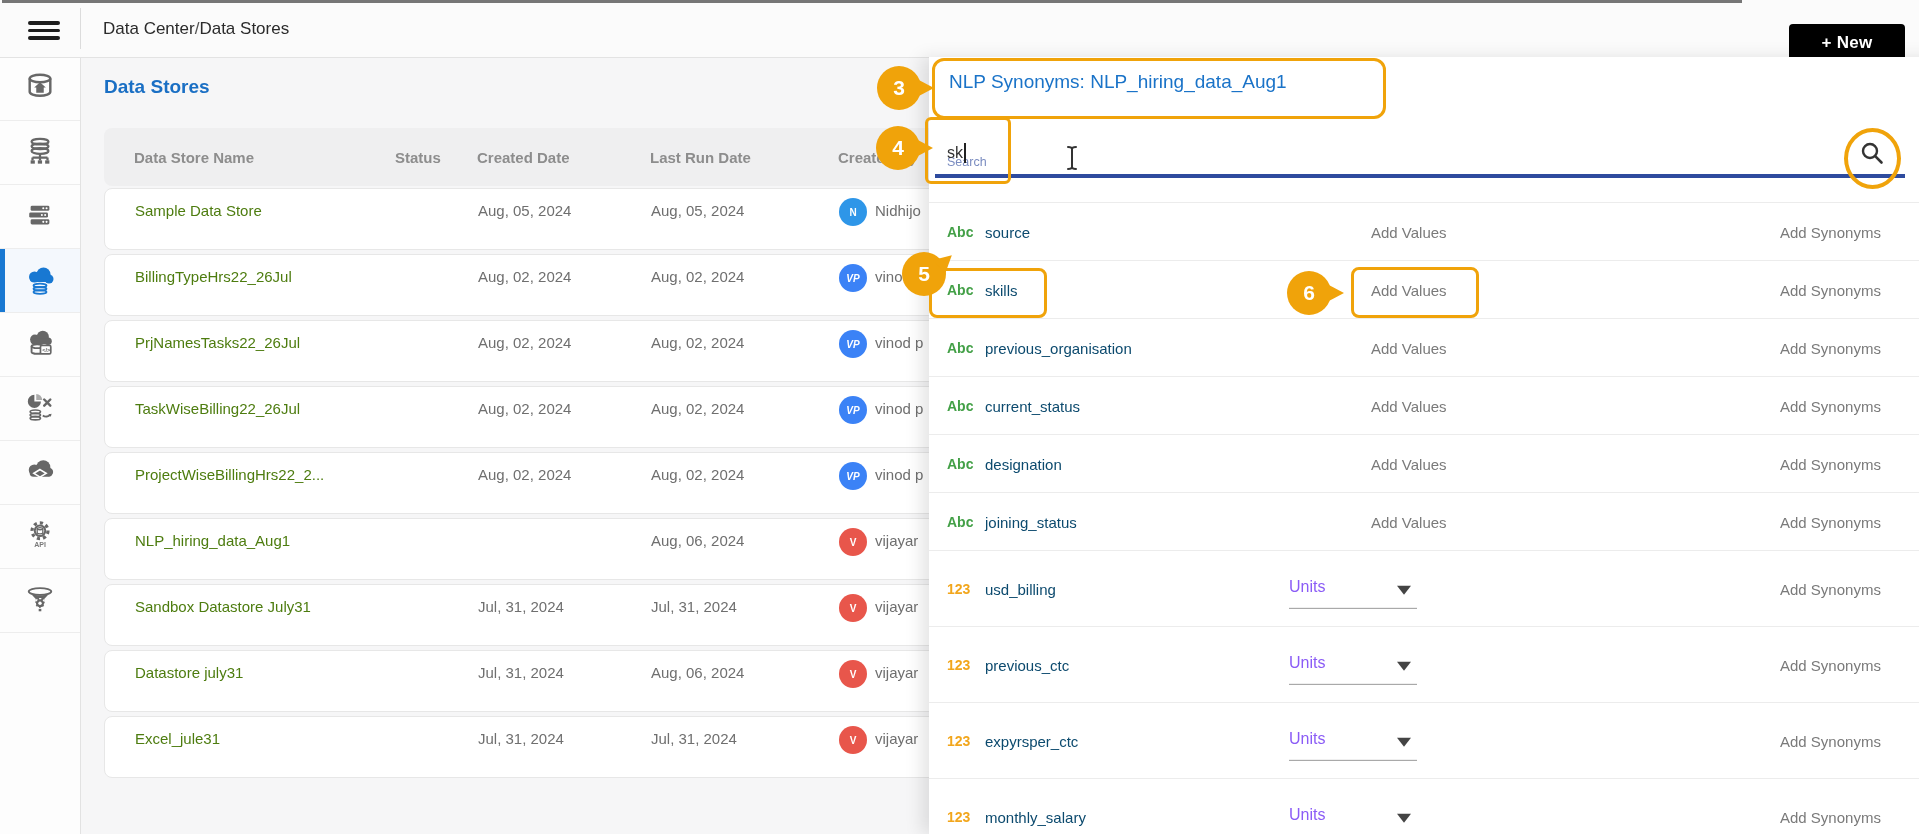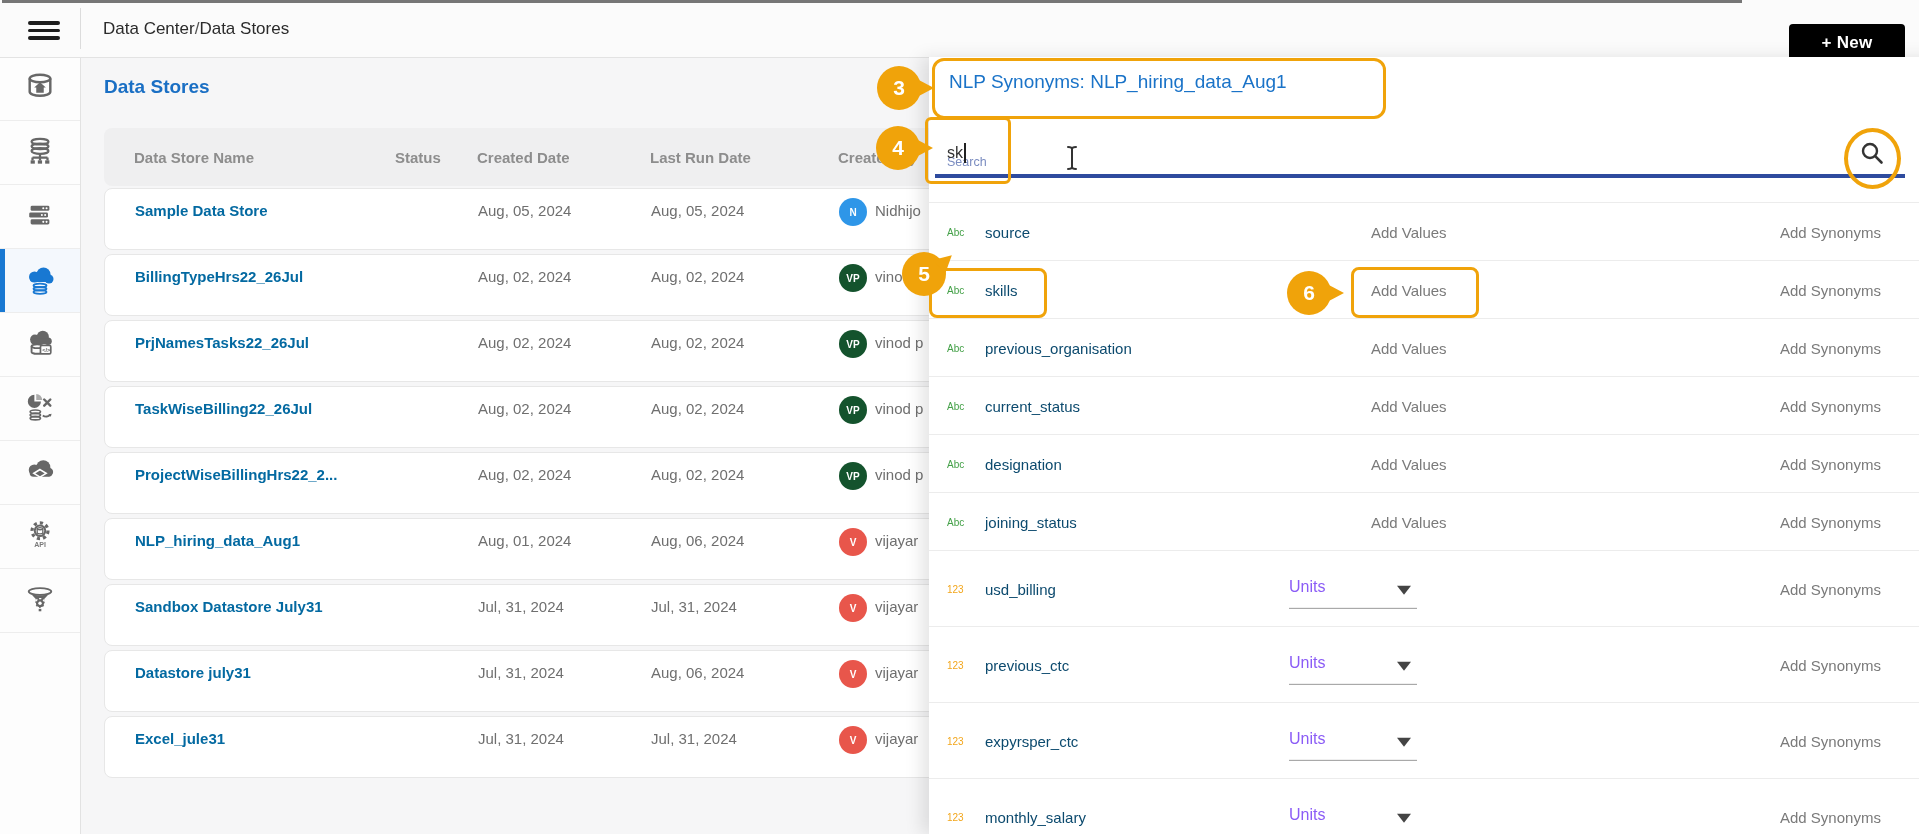--- a/index.html
+++ b/index.html
@@ -32,44 +32,44 @@
   .trow{position:absolute;left:104px;width:1780px;height:62px;background:#fff;
         border:1px solid #e7e7e7;border-radius:8px;box-sizing:border-box;z-index:6;cursor:pointer;}
   .cell{position:absolute;top:0;height:100%;display:flex;align-items:center;font-size:15px;}
   .thead .cell{color:#8d8d8d;font-weight:bold;}
   .trow .cell{align-items:flex-start;padding-top:13px;box-sizing:border-box;}
   .c-name{left:30px;width:250px;}
   .c-status{left:291px;width:70px;}
   .c-created{left:373px;width:150px;}
   .c-lastrun{left:546px;width:160px;}
   .c-creator{left:734px;width:1000px;}
-  .trow .c-name{color:#0369a1;font-weight:bold;}
+  .trow .c-name{color:#4d7c0f;font-weight:normal;}
   .trow .c-created,.trow .c-lastrun{color:#6f6f6f;}
   .avatar{width:28px;height:28px;border-radius:50%;color:#fff;font-size:10px;font-weight:bold;
           display:flex;align-items:center;justify-content:center;margin-right:8px;flex:0 0 auto;
           margin-top:-4px;}
   .av-blue{background:#2e96e8;}
-  .av-orange{background:#14532d;}
+  .av-orange{background:#3b82f6;font-style:italic;}
   .av-red{background:#e8564b;}
   .creator-name{color:#6f6f6f;}
   
   .panel{position:absolute;left:929px;top:57px;width:990px;height:777px;background:#fff;
          box-shadow:-8px 0 16px rgba(0,0,0,.10);z-index:20;padding-left:48px;}
   .panel-title{position:absolute;left:20px;top:14px;font-size:19px;color:#1a73c8;}
   .panel-close{position:absolute;right:30px;top:12px;font-size:24px;color:#222;cursor:pointer;line-height:1;}
   .search-label{position:absolute;left:18px;top:61px;font-size:12.5px;color:#7a8cc0;margin-top:37px;}
   .search-value{position:absolute;left:18px;top:84px;font-size:16px;color:#333;display:flex;align-items:center;cursor:text;min-width:120px;height:24px;}
   .search-caret{display:inline-block;width:1.5px;height:20px;background:#222;margin-left:1px;}
   .search-underline{position:absolute;left:6px;top:117px;width:970px;height:3.5px;background:#2e4b9e;}
   .search-mag{position:absolute;left:928px;top:81px;cursor:pointer;}
   .plist{position:absolute;left:0;top:145px;width:990px;border-top:1px solid #ececec;}
   .prow{position:relative;width:100%;border-bottom:1px solid #ececec;box-sizing:border-box;}
   .prow-text{height:58px;}
   .prow-num{height:76px;}
-  .p-badge{position:absolute;left:18px;top:50%;transform:translateY(-50%);font-size:10px;font-weight:normal;width:30px;}
+  .p-badge{position:absolute;left:18px;top:50%;transform:translateY(-50%);font-size:14px;font-weight:bold;width:30px;}
   .badge-abc{color:#43a047;}
   .badge-123{color:#f2a61c;}
   .p-name{position:absolute;left:56px;top:50%;transform:translateY(-50%);font-size:15px;color:#0c4a6e;}
   .p-values{position:absolute;left:442px;top:50%;transform:translateY(-50%);width:130px;text-align:left;
             font-size:15px;color:#7a7a7a;cursor:pointer;}
   .p-units{position:absolute;left:360px;top:50%;transform:translateY(-62%);width:128px;cursor:pointer;}
   .p-units .u-label{font-size:16px;color:#8b5cf6;}
   .p-units .u-caret{position:absolute;right:6px;top:8px;width:0;height:0;
                     border-left:7px solid transparent;border-right:7px solid transparent;
                     border-top:9px solid #444;}
@@ -291,21 +291,20 @@
     <div class="cell c-created">Aug, 02, 2024</div>
     <div class="cell c-lastrun">Aug, 02, 2024</div>
     <div class="cell c-creator">
         <span class="avatar av-orange">VP</span>
         <span class="creator-name">vinod p</span>
       </div>
   </div>
   <div class="trow" style="top:518px">
     <div class="cell c-name">NLP_hiring_data_Aug1</div>
     <div class="cell c-status"></div>
-    <div class="cell c-created">Aug, 01, 2024</div>
     <div class="cell c-lastrun">Aug, 06, 2024</div>
     <div class="cell c-creator">
         <span class="avatar av-red">V</span>
         <span class="creator-name">vijayar</span>
       </div>
   </div>
   <div class="trow" style="top:584px">
     <div class="cell c-name">Sandbox Datastore July31</div>
     <div class="cell c-status"></div>
     <div class="cell c-created">Jul, 31, 2024</div>

